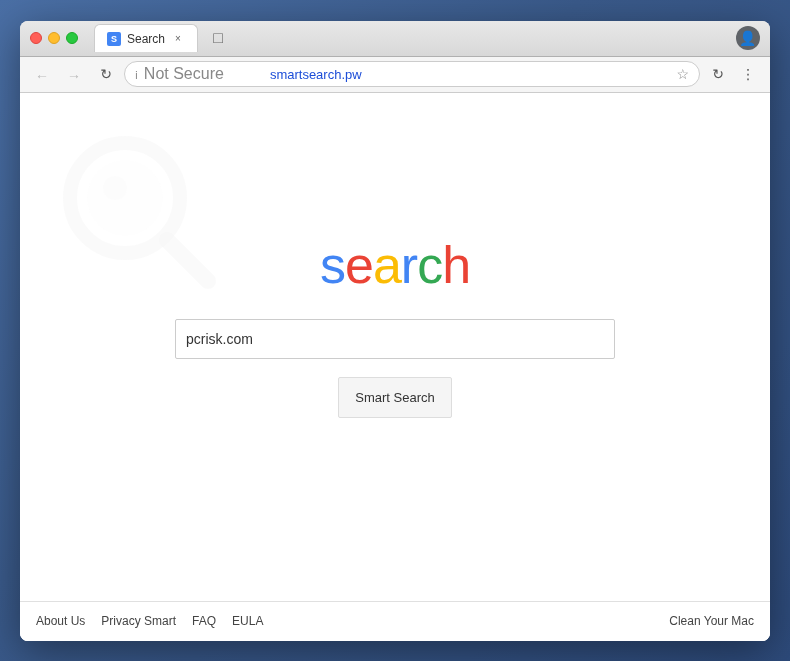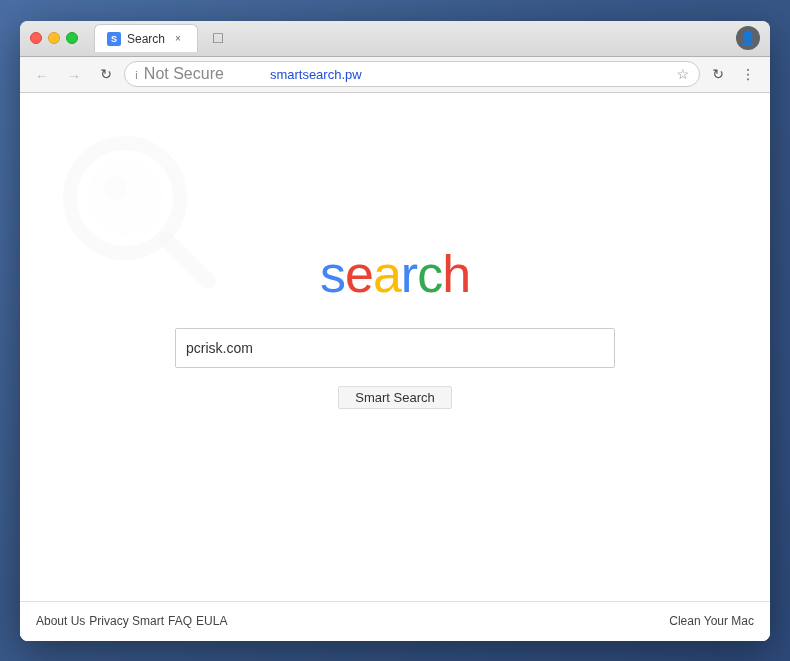--- a/index.html
+++ b/index.html
@@ -281,42 +281,42 @@
       padding: 0 10px;
       font-size: 14px;
       color: #333;
       outline: none;
     }
 
     .search-button {
       background: #f5f5f5;
       border: 1px solid #ddd;
       border-radius: 2px;
-      padding: 3px 16px;
+      padding: 12px 16px;
       font-size: 13px;
       color: #333;
       cursor: pointer;
     }
 
     
     .page-footer {
       background: white;
       border-top: 1px solid #e0e0e0;
       height: 40px;
       display: flex;
       align-items: center;
       padding: 0 16px;
       font-size: 12px;
       position: relative;
       z-index: 1;
     }
 
     .footer-links {
       display: flex;
-      gap: 4px;
+      gap: 16px;
     }
 
     .footer-link {
       color: #444;
       cursor: pointer;
       text-decoration: none;
     }
 
     .footer-right {
       margin-left: auto;

